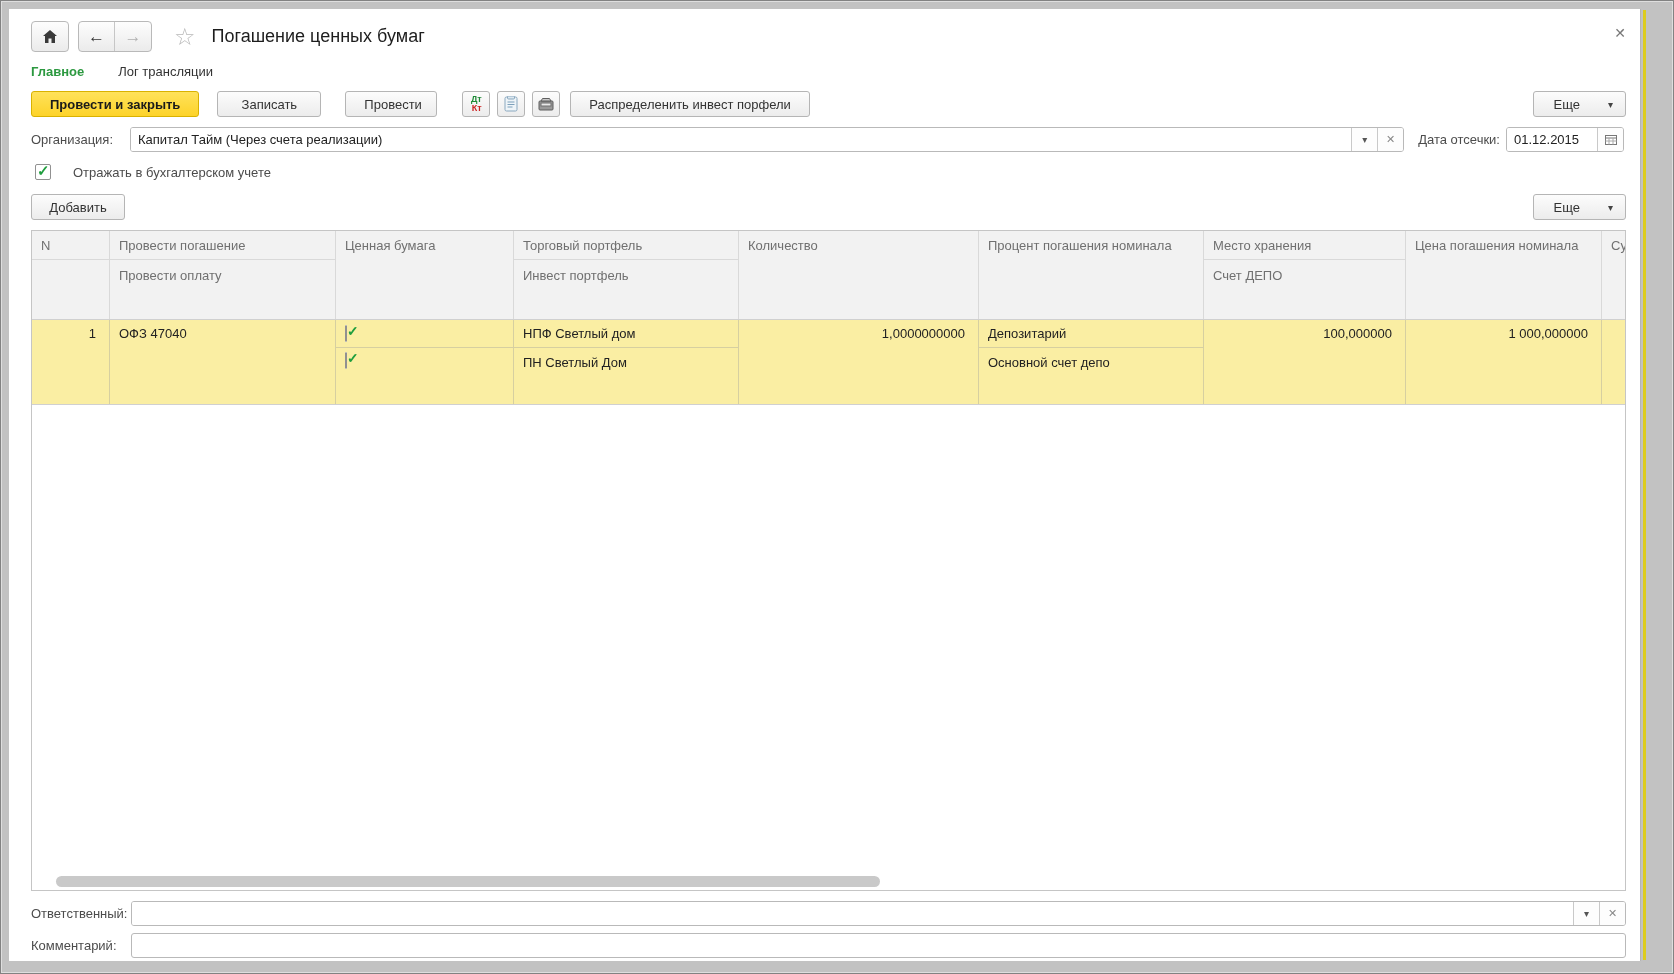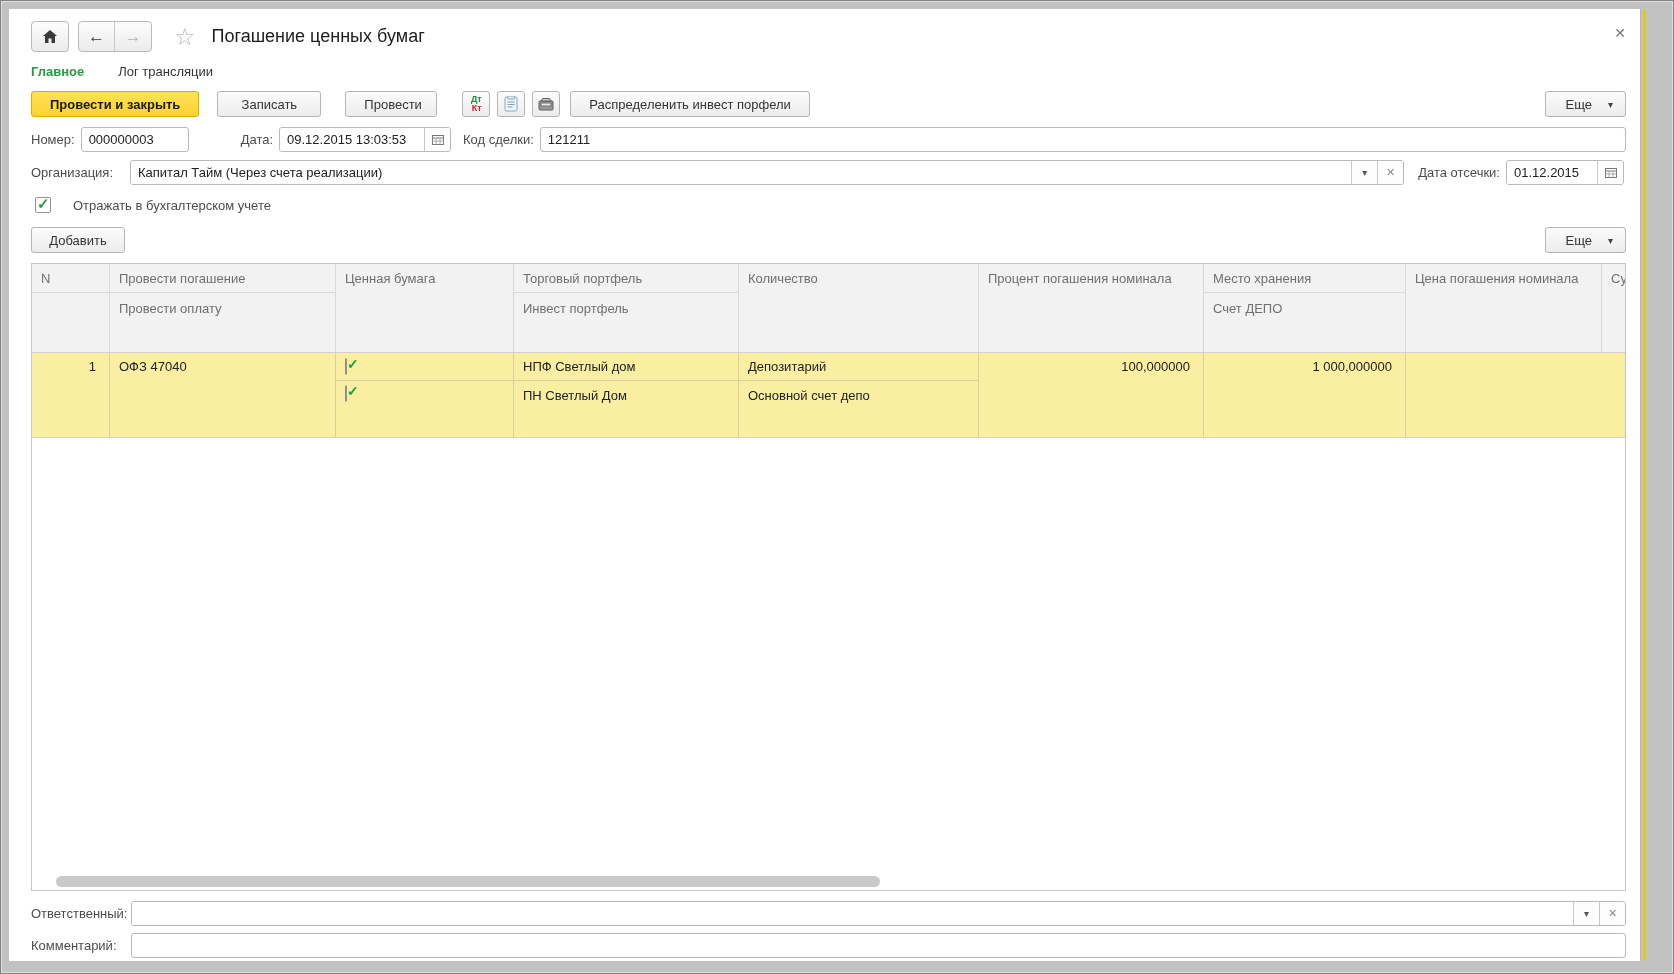--- a/index.html
+++ b/index.html
@@ -51,21 +51,21 @@
   }
   .btn.primary{
     background:linear-gradient(#ffe25a,#fdd32a); border-color:#d9b200;
     font-weight:bold; color:#1a1a1a;
   }
   .btn.icon-btn{ width:28px; padding:0; display:flex; align-items:center; justify-content:center; }
   .dtkt{ display:flex; flex-direction:column; font-size:9px; font-weight:bold; line-height:9px; }
   .dtkt .dt{ color:#1f8a36; align-self:flex-start; }
   .dtkt .kt{ color:#cc2222; align-self:flex-end; }
   .spacer{ flex:1; }
-  .btn.more{ display:flex; align-items:center; gap:16px; padding:0 12px 0 20px; }
+  .btn.more{ display:flex; align-items:center; gap:28px; padding:0 12px 0 20px; }
   .more .arr{ font-size:10px; color:#444; }
 
   
   .form-row{ display:flex; align-items:center; padding:4px 14px 4px 22px; }
   .lbl{ color:#4c4c4c; white-space:nowrap; }
   input.txt{
     height:25px; border:1px solid #b9b9b9; border-radius:3px; padding:0 7px;
     font-family:inherit; font-size:13px; color:#222; outline:none; background:#fff;
   }
   .field-group{ display:flex; height:25px; border:1px solid #b9b9b9; border-radius:3px; background:#fff; overflow:hidden; }
@@ -177,68 +177,47 @@
         </span>
       </button>
       <button class="btn">Распределенить инвест порфели</button>
       <div class="spacer"></div>
       <button class="btn more">
         <span>Еще</span>
         <span class="arr">▾</span>
       </button>
     </div>
 
+
     <div class="form-row">
-      <span class="lbl">Номер:</span>
-      <input class="txt" style="width: 108px; margin-left: 6px;" value="000000003">
-      <span class="lbl" style="margin-left:52px;">Дата:</span>
-      <div class="field-group" style="width:172px; margin-left:6px;">
-        <input value="09.12.2015 13:03:53" style="">
+      <span class="lbl" style="width:95px;">Организация:</span>
+      <div class="field-group" style="flex:1; margin-left:4px;">
+        <input value="Капитал Тайм (Через счета реализации)" style="">
+        <span class="seg-btn">
+            <span>▾</span>
+          </span>
+        <span class="seg-btn">
+            <span class="x">✕</span>
+          </span>
+      </div>
+      <span class="lbl" style="margin-left:14px;">Дата отсечки:</span>
+      <div class="field-group" style="width:118px; margin-left:6px; margin-right:2px;">
+        <input value="01.12.2015" style="">
         <span class="seg-btn">
           <span>
             <svg width="12" height="10" viewBox="0 0 12 10">
                 <rect x="0.5" y="0.5" width="11" height="9" fill="#fff" stroke="#777"></rect>
                 <line x1="0.5" y1="3" x2="11.5" y2="3" stroke="#777"></line>
                 <line x1="4" y1="3" x2="4" y2="9.5" stroke="#aaa"></line>
                 <line x1="8" y1="3" x2="8" y2="9.5" stroke="#aaa"></line>
                 <line x1="0.5" y1="6" x2="11.5" y2="6" stroke="#aaa"></line>
               </svg>
           </span>
         </span>
       </div>
-      <span class="lbl" style="margin-left:12px;">Код сделки:</span>
-      <input class="txt" style="flex: 1 1 0%; margin-left: 6px;" value="121211">
-    </div>
-
-    <div class="form-row">
-      <span class="lbl" style="width:95px;">Организация:</span>
-      <div class="field-group" style="flex:1; margin-left:4px;">
-        <input value="Капитал Тайм (Через счета реализации)" style="">
-        <span class="seg-btn">
-            <span>▾</span>
-          </span>
-        <span class="seg-btn">
-            <span class="x">✕</span>
-          </span>
-      </div>
-      <span class="lbl" style="margin-left:14px;">Дата отсечки:</span>
-      <div class="field-group" style="width:118px; margin-left:6px; margin-right:2px;">
-        <input value="01.12.2015" style="">
-        <span class="seg-btn">
-          <span>
-            <svg width="12" height="10" viewBox="0 0 12 10">
-                <rect x="0.5" y="0.5" width="11" height="9" fill="#fff" stroke="#777"></rect>
-                <line x1="0.5" y1="3" x2="11.5" y2="3" stroke="#777"></line>
-                <line x1="4" y1="3" x2="4" y2="9.5" stroke="#aaa"></line>
-                <line x1="8" y1="3" x2="8" y2="9.5" stroke="#aaa"></line>
-                <line x1="0.5" y1="6" x2="11.5" y2="6" stroke="#aaa"></line>
-              </svg>
-          </span>
-        </span>
-      </div>
     </div>
 
     <div class="check-row">
       <span class="cb">
         <span class="tick">✓</span>
       </span>
       <span class="lbl">Отражать в бухгалтерском учете</span>
     </div>
 
     <div class="add-row">
@@ -288,20 +267,23 @@
             <span class="cb small" style="margin:0;"><span class="tick">✓</span></span>
           </div>
           <div class="sub2" style="padding-top:5px;">
             <span class="cb small" style="margin:0;"><span class="tick">✓</span></span>
           </div>
         </div>
         <div class="cell split">
           <div class="sub1">НПФ Светлый дом</div>
           <div class="sub2">ПН Светлый Дом</div>
         </div>
+        <div class="cell">
+          <div class="sub1 num">1,0000000000</div>
+        </div>
         <div class="cell split">
           <div class="sub1">Депозитарий</div>
           <div class="sub2">Основной счет депо</div>
         </div>
         <div class="cell">
           <div class="sub1 num">100,000000</div>
         </div>
         <div class="cell">
           <div class="sub1 num">1 000,000000</div>
         </div>

